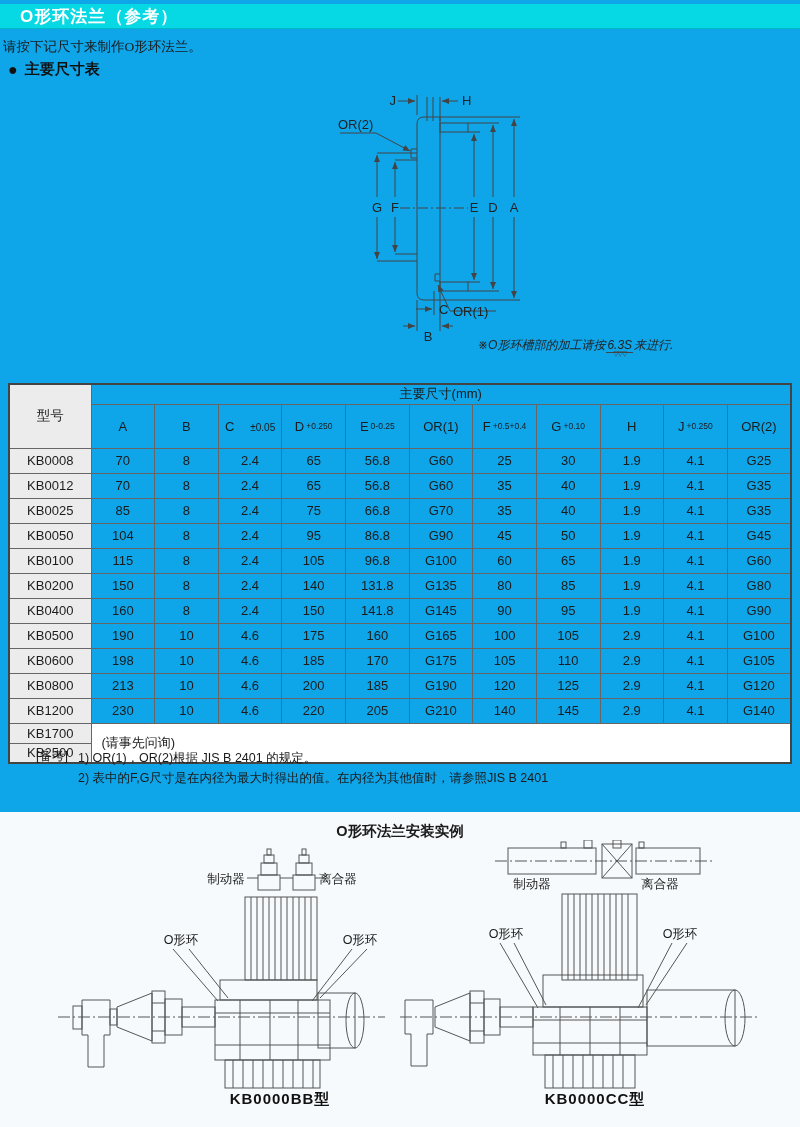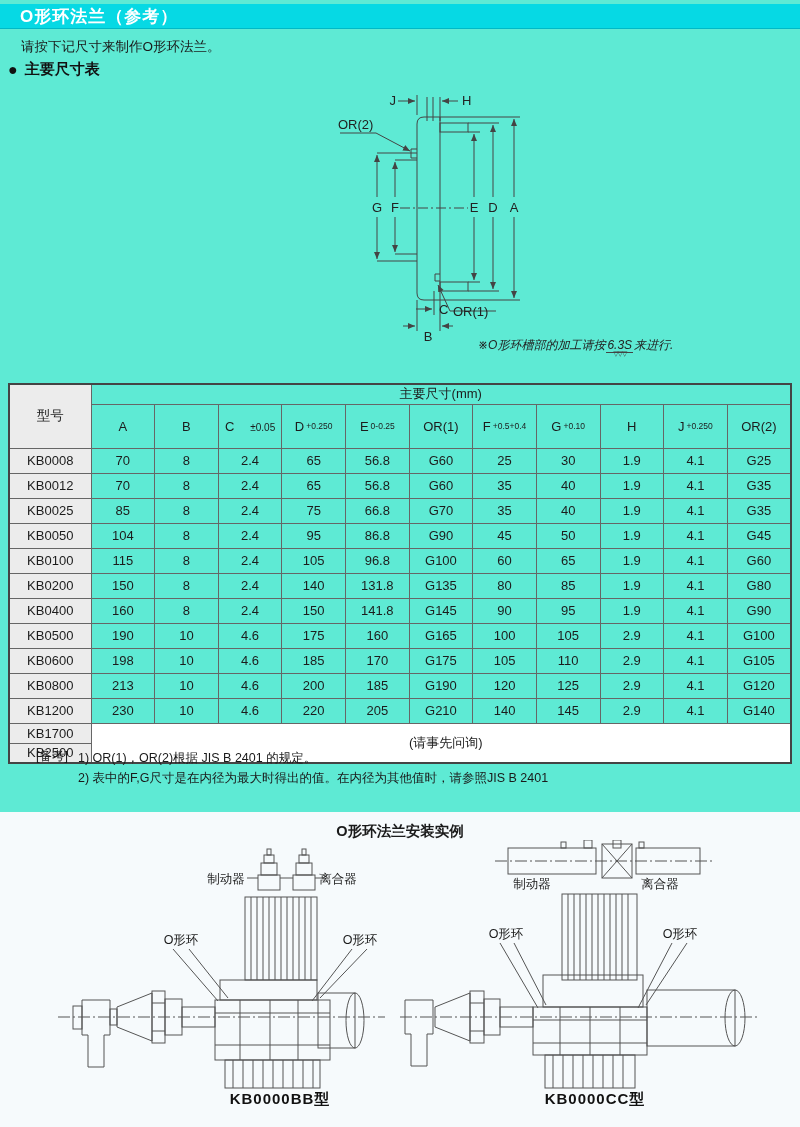--- a/index.html
+++ b/index.html
@@ -1,25 +1,25 @@
 <!DOCTYPE html>
 <html><head>
 <meta charset="utf-8">
 <style>
   * { margin:0; padding:0; box-sizing:border-box; }
   body { font-family:"Liberation Sans","DejaVu Sans",sans-serif; background:#fff; }
-  #page { position:relative; width:800px; height:1127px; background:#5eead4; overflow:hidden; color:#1c1c1c; }
+  #page { position:relative; width:800px; height:1127px; background:#0ea5e9; overflow:hidden; color:#1c1c1c; }
 
   
   .titlebar { position:absolute; left:0; top:4px; width:800px; height:25px;
     background:#06d9e4; border-bottom:1px solid #00b9c6; }
   .titlebar .t { display:block; padding-left:20px; line-height:25px; font-size:17px;
     font-weight:bold; color:#ffffff; letter-spacing:1px; }
 
-  .intro { position:absolute; left:21px; top:38px; font-size:13.5px; color:#1a1a1a; }
+  .intro { position:absolute; left:3px; top:38px; font-size:13.5px; color:#1a1a1a;font-family:Liberation Serif, serif; }
   .section { position:absolute; left:8px; top:60px; font-size:15px; font-weight:bold; color:#111;
     display:flex; align-items:center; gap:7px; }
   .section .bullet { font-size:16px; line-height:1; }
 
   
   .diagram { position:absolute; left:300px; top:85px; width:480px; height:300px; }
   .diagram svg text { font-family:"Liberation Sans","DejaVu Sans",sans-serif; font-size:13px; fill:#222; }
   .dianote { position:absolute; left:478px; top:337px; font-size:12px; color:#222; white-space:nowrap;font-style:italic; }
   .dianote .rough { position:relative; display:inline-block; margin:0 1px; }
   .dianote .rough .rv { border-bottom:1px solid #444; padding:0 1px; }
@@ -33,21 +33,21 @@
     font-weight:normal; padding:0; overflow:hidden; }
   table { border:2px solid #444; }
   tr.h1 { height:20px; } tr.h2 { height:44px; }
   tbody tr { height:25px; } tr.short { height:20px;padding-left:32px; }
   th.model-h { width:82px; background:#ececec; font-size:13.5px; }
   th.model { background:#ececec; font-weight:normal; }
   th.group { font-size:13px; }
   .tol { display:inline-flex; font-size:8.5px; line-height:1.1;
     vertical-align:middle; margin-left:2px; text-align:left; }
   .toli { font-size:10px; margin-left:16px; }
-  td.inquiry { text-align:center; padding-left:10px; font-size:13px; background:#fff; }
+  td.inquiry { text-align:left; padding-left:10px; font-size:13px; background:#fff; }
 
   .remarks { position:absolute; left:36px; top:748px; font-size:12.5px; color:#1a1a1a;
     display:flex; gap:10px; }
   .remarks .rlines div { line-height:20px; }
 
   
   .panel { position:absolute; left:0; top:812px; width:800px; height:315px; background:#f6fafc; }
   .paneltitle { position:absolute; left:0; top:822px; width:800px; text-align:center;
     font-size:14.5px; font-weight:bold; color:#1a1a1a; }
   .exsvg { position:absolute; }

